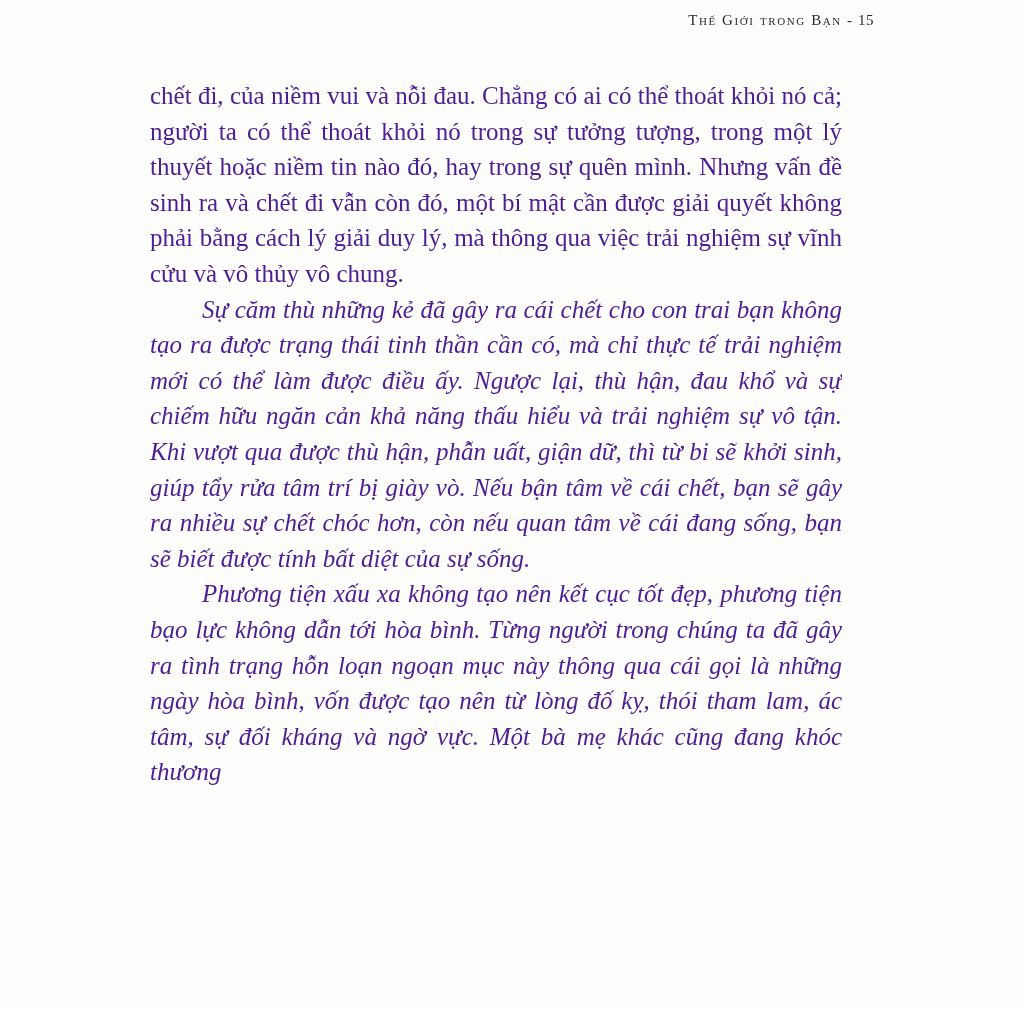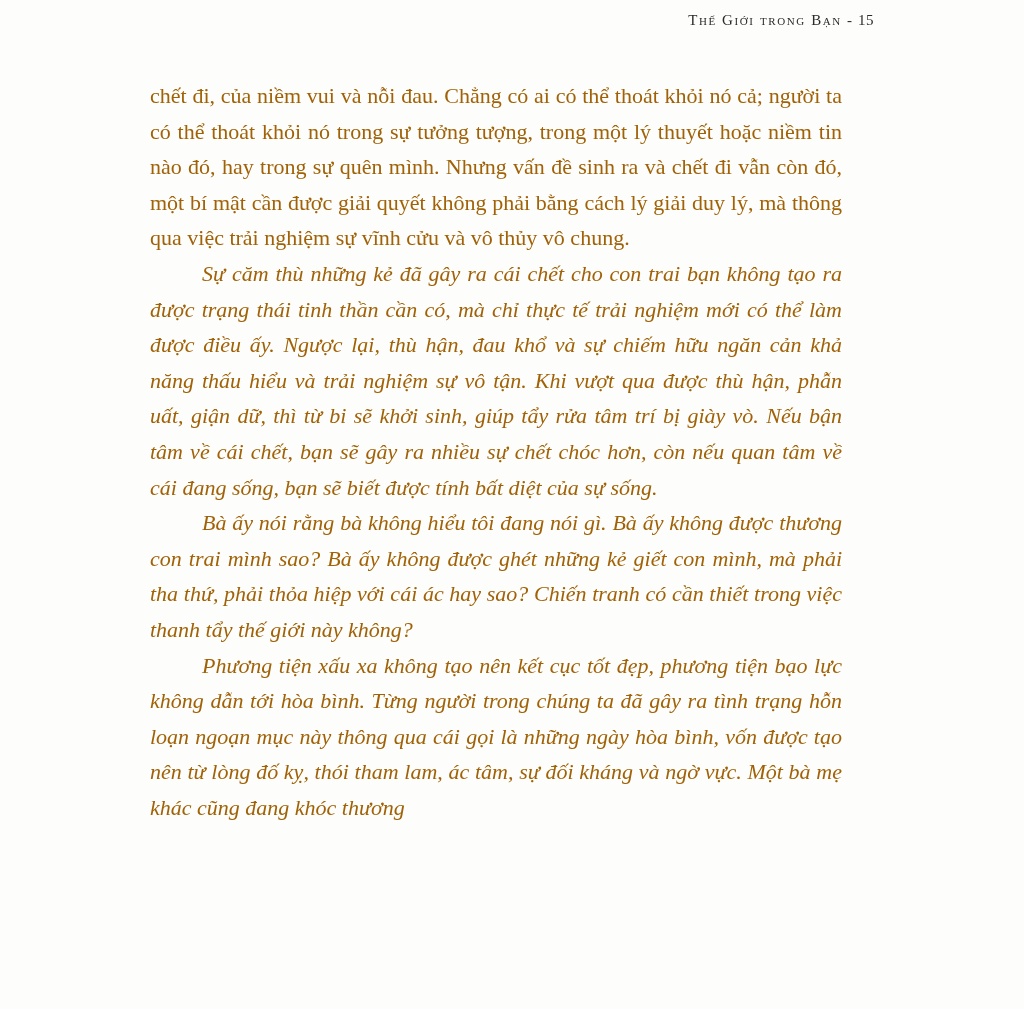--- a/index.html
+++ b/index.html
@@ -42,25 +42,25 @@
     letter-spacing: 0.5px;
   }
   .body-col {
     position: absolute;
     top: 78px;
     left: 150px;
     width: 692px;
   }
   p.para {
     margin: 0 0 0 0;
-    font-size: 22px;
+    font-size: 25px;
     line-height: 35.6px;
     text-align: justify;
     text-justify: inter-word;
-    color: #a16207;
+    color: #4c1d95;
     hyphens: none;
   }
   p.para + p.para {
     margin-top: 0px;
   }
   p.indent {
     text-indent: 52px;
     font-style: italic;
   }
   
@@ -73,17 +73,16 @@
 
 <div class="page">
 
   <div class="running-head">
     <span class="rh-title">Thế Giới trong Bạn</span><span class="rh-sep">-</span><span class="rh-num">15</span>
   </div>
 
   <div class="body-col clip">
     <p class="para">chết đi, của niềm vui và nỗi đau. Chẳng có ai có thể thoát khỏi nó cả; người ta có thể thoát khỏi nó trong sự tưởng tượng, trong một lý thuyết hoặc niềm tin nào đó, hay trong sự quên mình. Nhưng vấn đề sinh ra và chết đi vẫn còn đó, một bí mật cần được giải quyết không phải bằng cách lý giải duy lý, mà thông qua việc trải nghiệm sự vĩnh cửu và vô thủy vô chung.</p>
     <p class="para indent">Sự căm thù những kẻ đã gây ra cái chết cho con trai bạn không tạo ra được trạng thái tinh thần cần có, mà chỉ thực tế trải nghiệm mới có thể làm được điều ấy. Ngược lại, thù hận, đau khổ và sự chiếm hữu ngăn cản khả năng thấu hiểu và trải nghiệm sự vô tận. Khi vượt qua được thù hận, phẫn uất, giận dữ, thì từ bi sẽ khởi sinh, giúp tẩy rửa tâm trí bị giày vò. Nếu bận tâm về cái chết, bạn sẽ gây ra nhiều sự chết chóc hơn, còn nếu quan tâm về cái đang sống, bạn sẽ biết được tính bất diệt của sự sống.</p>
-    <p class="para indent">Bà ấy nói rằng bà không hiểu tôi đang nói gì. Bà ấy không được thương con trai mình sao? Bà ấy không được ghét những kẻ giết con mình, mà phải tha thứ, phải thỏa hiệp với cái ác hay sao? Chiến tranh có cần thiết trong việc thanh tẩy thế giới này không?</p>
     <p class="para indent">Phương tiện xấu xa không tạo nên kết cục tốt đẹp, phương tiện bạo lực không dẫn tới hòa bình. Từng người trong chúng ta đã gây ra tình trạng hỗn loạn ngoạn mục này thông qua cái gọi là những ngày hòa bình, vốn được tạo nên từ lòng đố kỵ, thói tham lam, ác tâm, sự đối kháng và ngờ vực. Một bà mẹ khác cũng đang khóc thương</p>
   </div>
 
 </div>
 
 </body></html>

